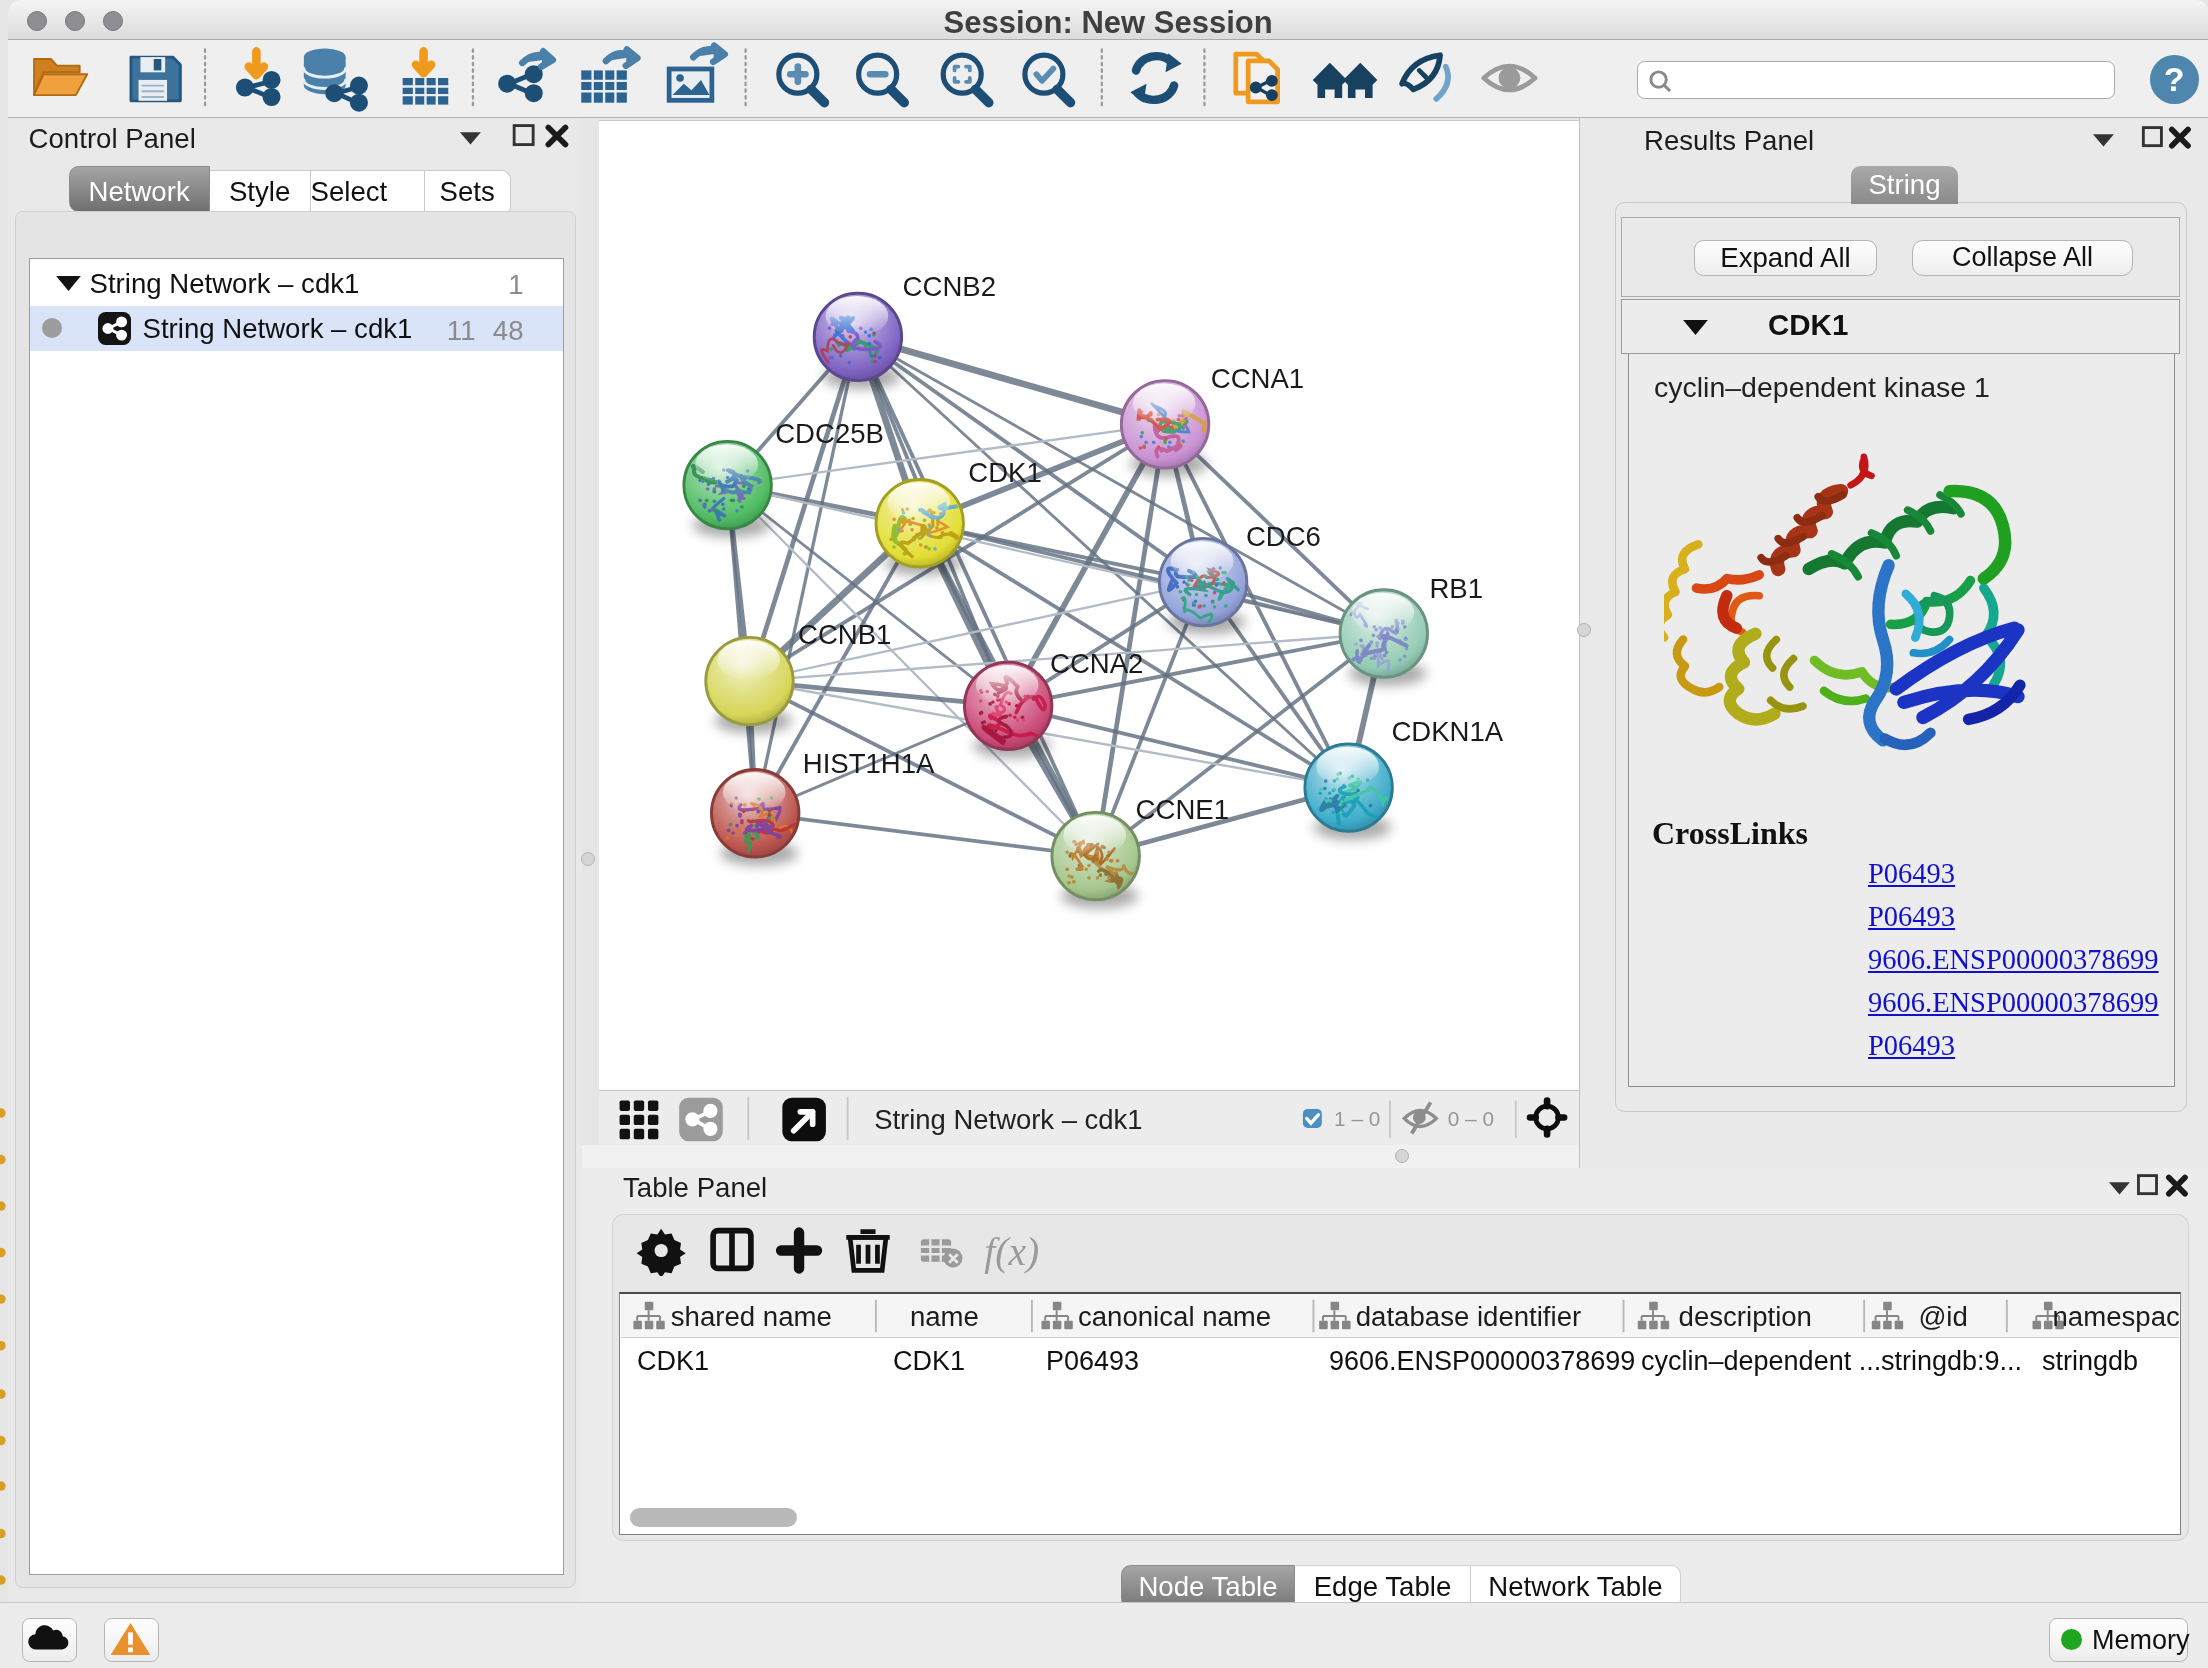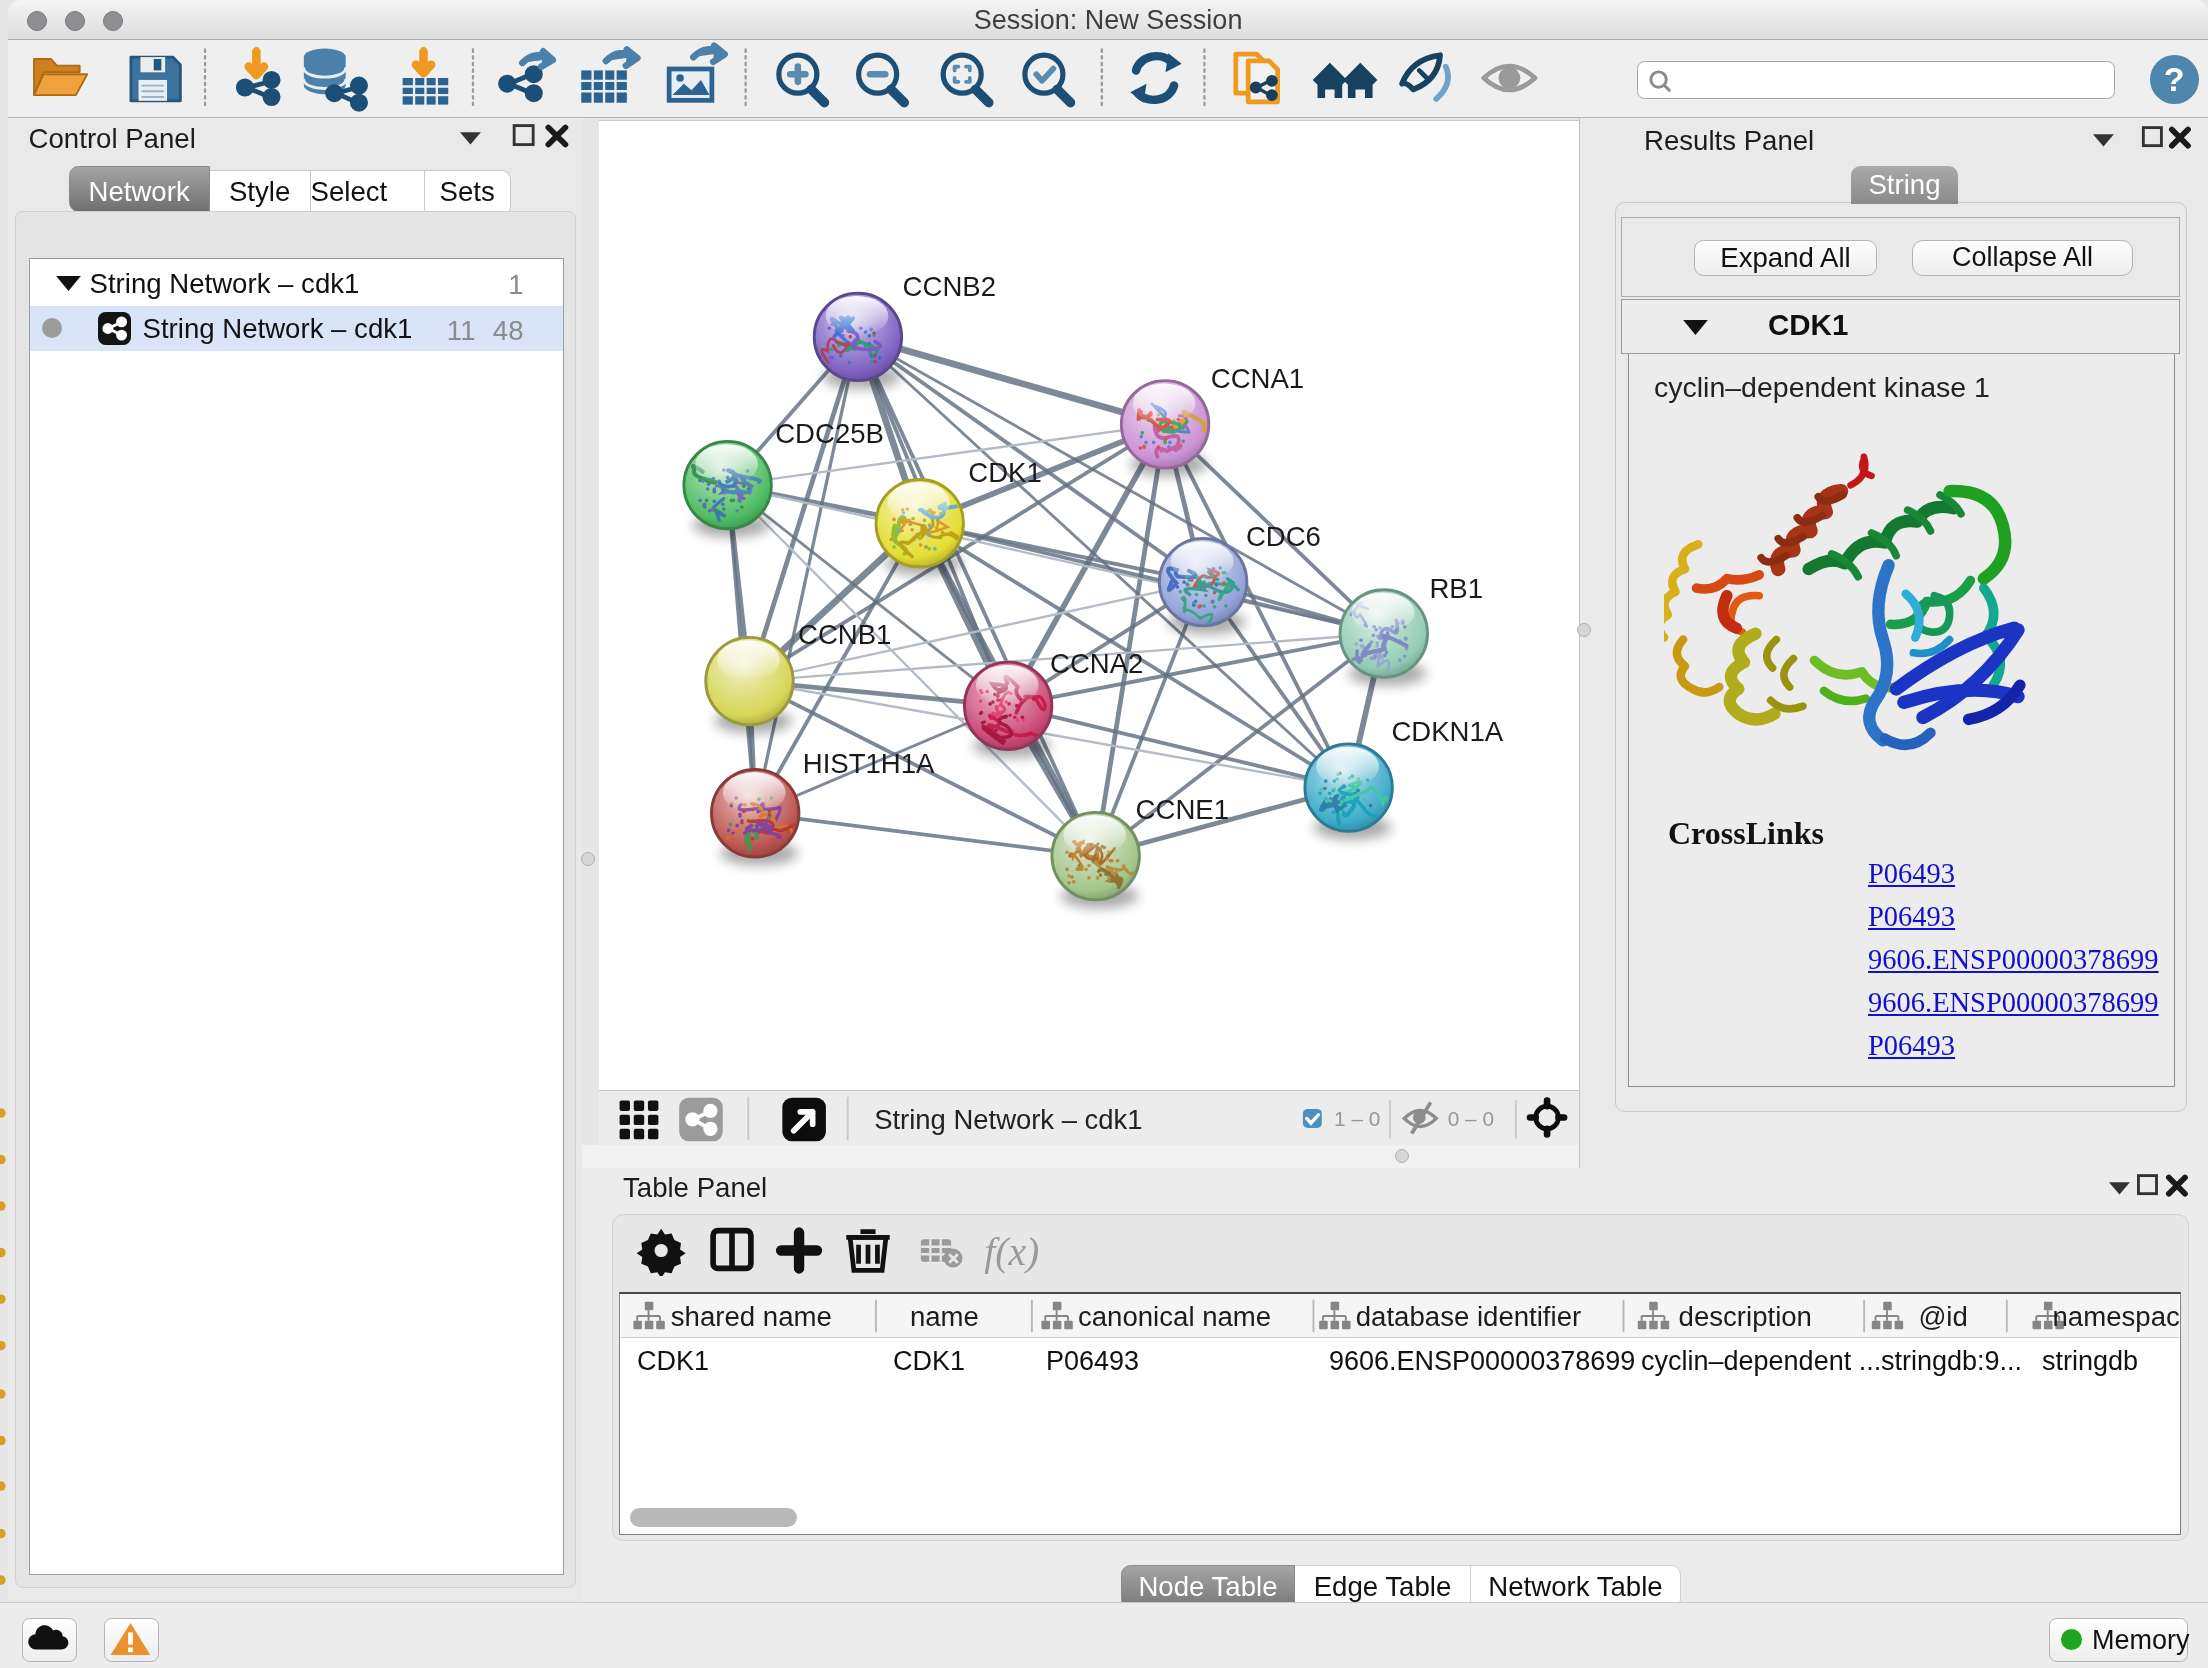--- a/index.html
+++ b/index.html
@@ -1,21 +1,21 @@
 <!DOCTYPE html>
 <html style="font-size:15px"><head><meta charset="utf-8">
 <style>
 *{margin:0;padding:0;box-sizing:border-box}
 html,body{width:2208px;height:1668px;background:#e6e6e6;font-family:"Liberation Sans",sans-serif;overflow:hidden}
 body{position:relative}
 .abs{position:absolute}
 
 #titlebar{left:7.6px;top:0;width:2201px;height:40px;background:linear-gradient(#f4f4f4,#dcdcdc);border-bottom:1.9px solid #a9a9a9;border-radius:13.3px 13.3px 0 0}
 .tl{top:10.5px;width:20px;height:20px;border-radius:50%;background:#8e8e93;border:1px solid #77777c}
-#wtitle{width:100%;text-align:center;top:4.8px;font-size:27px;font-weight:normal;color:#3f3f3f}
+#wtitle{width:100%;text-align:center;top:4.8px;font-size:31px;font-weight:bold;color:#3f3f3f}
 
 #toolbar{left:7.6px;top:40px;width:2201px;height:78px;background:#efefef;border-bottom:1.9px solid #b4b4b4}
 
 .ptitle{font-size:27.6px;color:#1c1c1c}
 
 #cpanel{left:7.6px;top:118px;width:574px;height:1484px;background:#e9e9e9}
 #cp-tabs{left:61px;top:48px;height:48px;white-space:nowrap}
 .tab{display:inline-block;height:46px;line-height:42px;padding:0 15px;font-size:27.6px;background:#fff;border:1.9px solid #c9c9c9;border-left:none;color:#111}
 .tab.first{border-left:1.9px solid #c9c9c9;border-radius:9.5px 0 0 9.5px}
 .tab.last{border-radius:0 9.5px 9.5px 0}
@@ -988,21 +988,21 @@
       <path d="M284 150 q18 4 16 22 q-2 18 -20 16 q-16 -2 -14 -18 q2 -16 18 -14" stroke="#189858" stroke-width="8"></path>
       <path d="M336 142 q20 26 2 50 q26 24 8 52" stroke="#14a890" stroke-width="10"></path>
       <path d="M244 248 q64 -48 124 -64 M252 262 q70 -22 120 -6 M372 186 q-38 60 -100 92" stroke="#1c34c4" stroke-width="14"></path>
       <path d="M374 244 q-18 30 -54 36" stroke="#1424a8" stroke-width="12"></path>
       <path d="M236 118 q-18 42 -6 78 q12 36 -8 64 q-16 24 8 42" stroke="#2c74c8" stroke-width="13"></path>
       <path d="M232 300 q26 16 48 -6" stroke="#2462bc" stroke-width="11"></path>
       <path d="M254 148 q22 18 10 46" stroke="#30acd8" stroke-width="9"></path>
       <path d="M300 196 q-16 18 -38 14" stroke="#2090c8" stroke-width="8"></path>
     </g>
   </svg>
-  <div class="abs" style="left:88px;top:697px;font-family:'Liberation Serif',serif;font-size:32px;font-weight:bold;color:#111">CrossLinks</div>
+  <div class="abs" style="left:72px;top:697px;font-family:'Liberation Serif',serif;font-size:32px;font-weight:bold;color:#111">CrossLinks</div>
   <div class="abs" style="left:288px;top:734px;font-family:'Liberation Serif',serif;font-size:28.5px;color:#1111cc;line-height:43px;text-decoration:underline">P06493<br>P06493<br>9606.ENSP00000378699<br>9606.ENSP00000378699<br>P06493</div>
 </div>
 <div class="abs" style="left:1577px;top:623px;width:14.3px;height:14.3px;border-radius:50%;background:#d6d6d6;border:1px solid #b0b0b0"></div>
 <div id="tpanel" class="abs">
   <div class="abs ptitle" style="left:41px;top:3.8px">Table Panel</div>
   <svg class="abs" style="left:1522px;top:0" width="124" height="38" viewBox="0 0 130 40">
     <path d="M5 15 l22 0 -11 13 Z" fill="#333"></path>
     <rect x="36" y="8" width="19" height="19" fill="none" stroke="#333" stroke-width="3"></rect>
     <path d="M68 10 l17 17 M85 10 l-17 17" stroke="#1a1a1a" stroke-width="6" stroke-linecap="round"></path>
   </svg>

